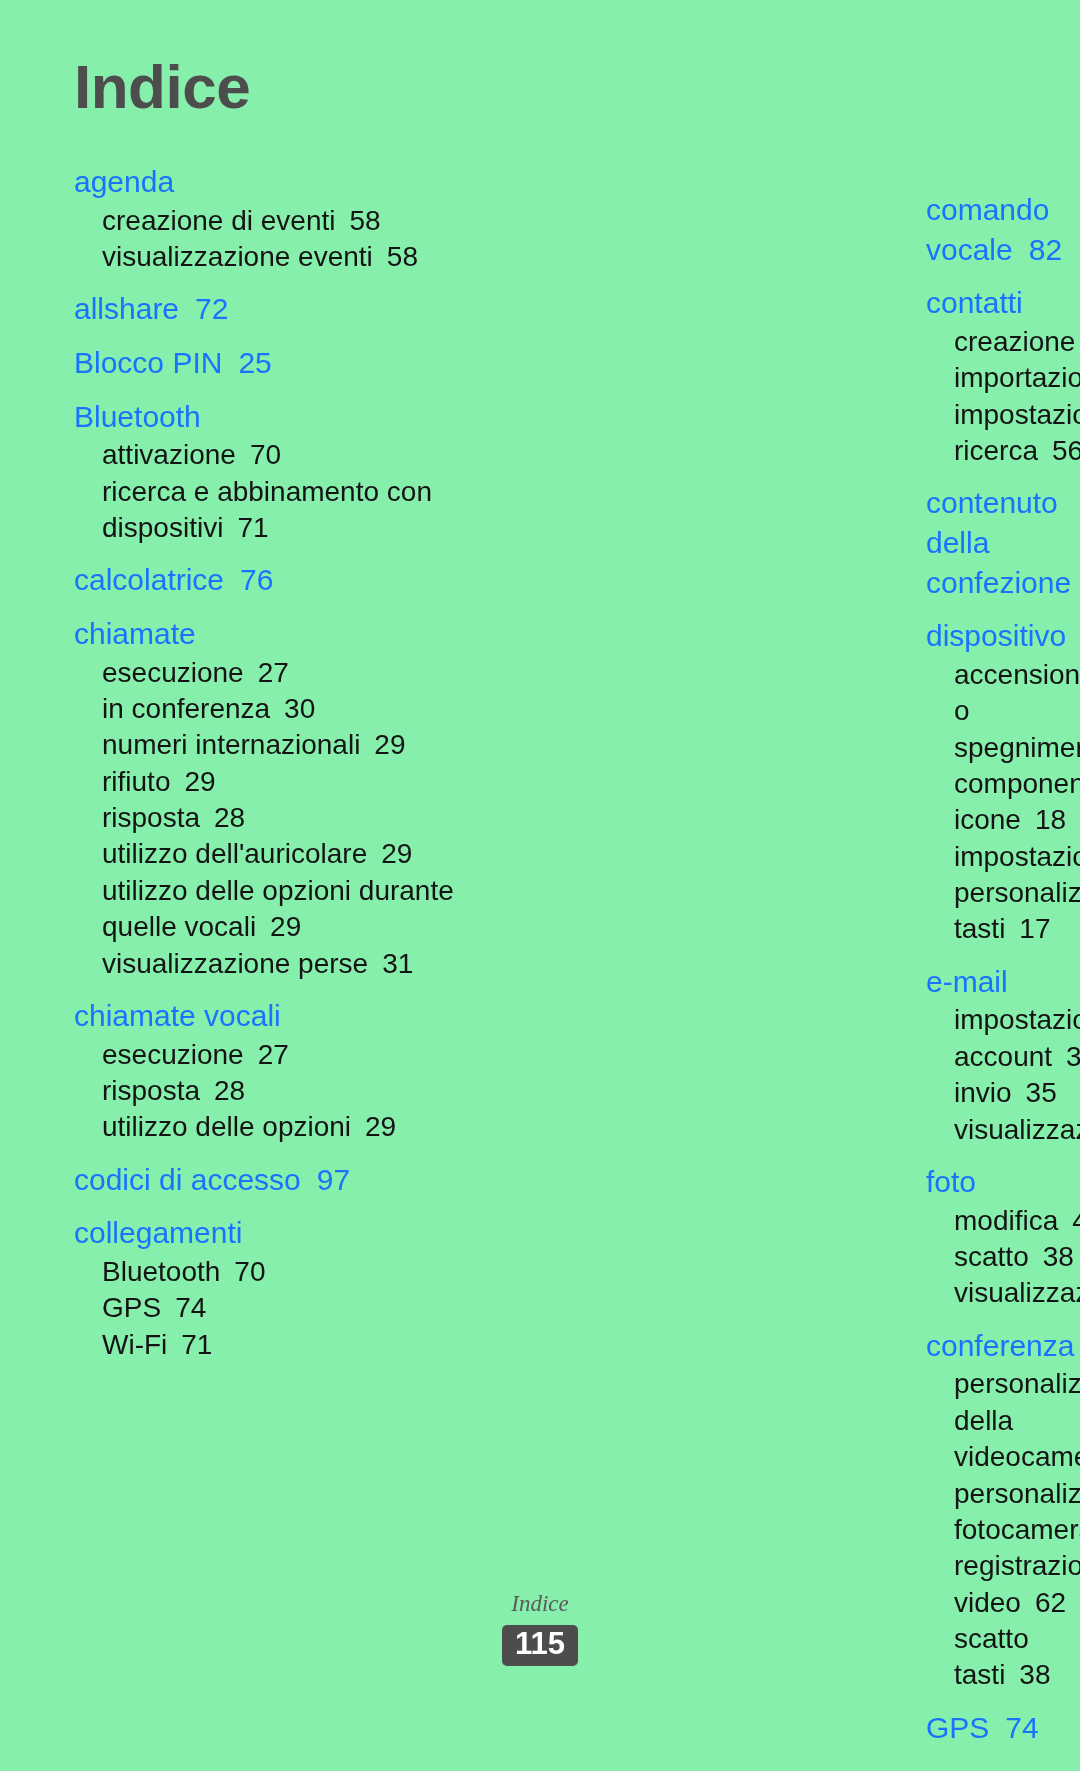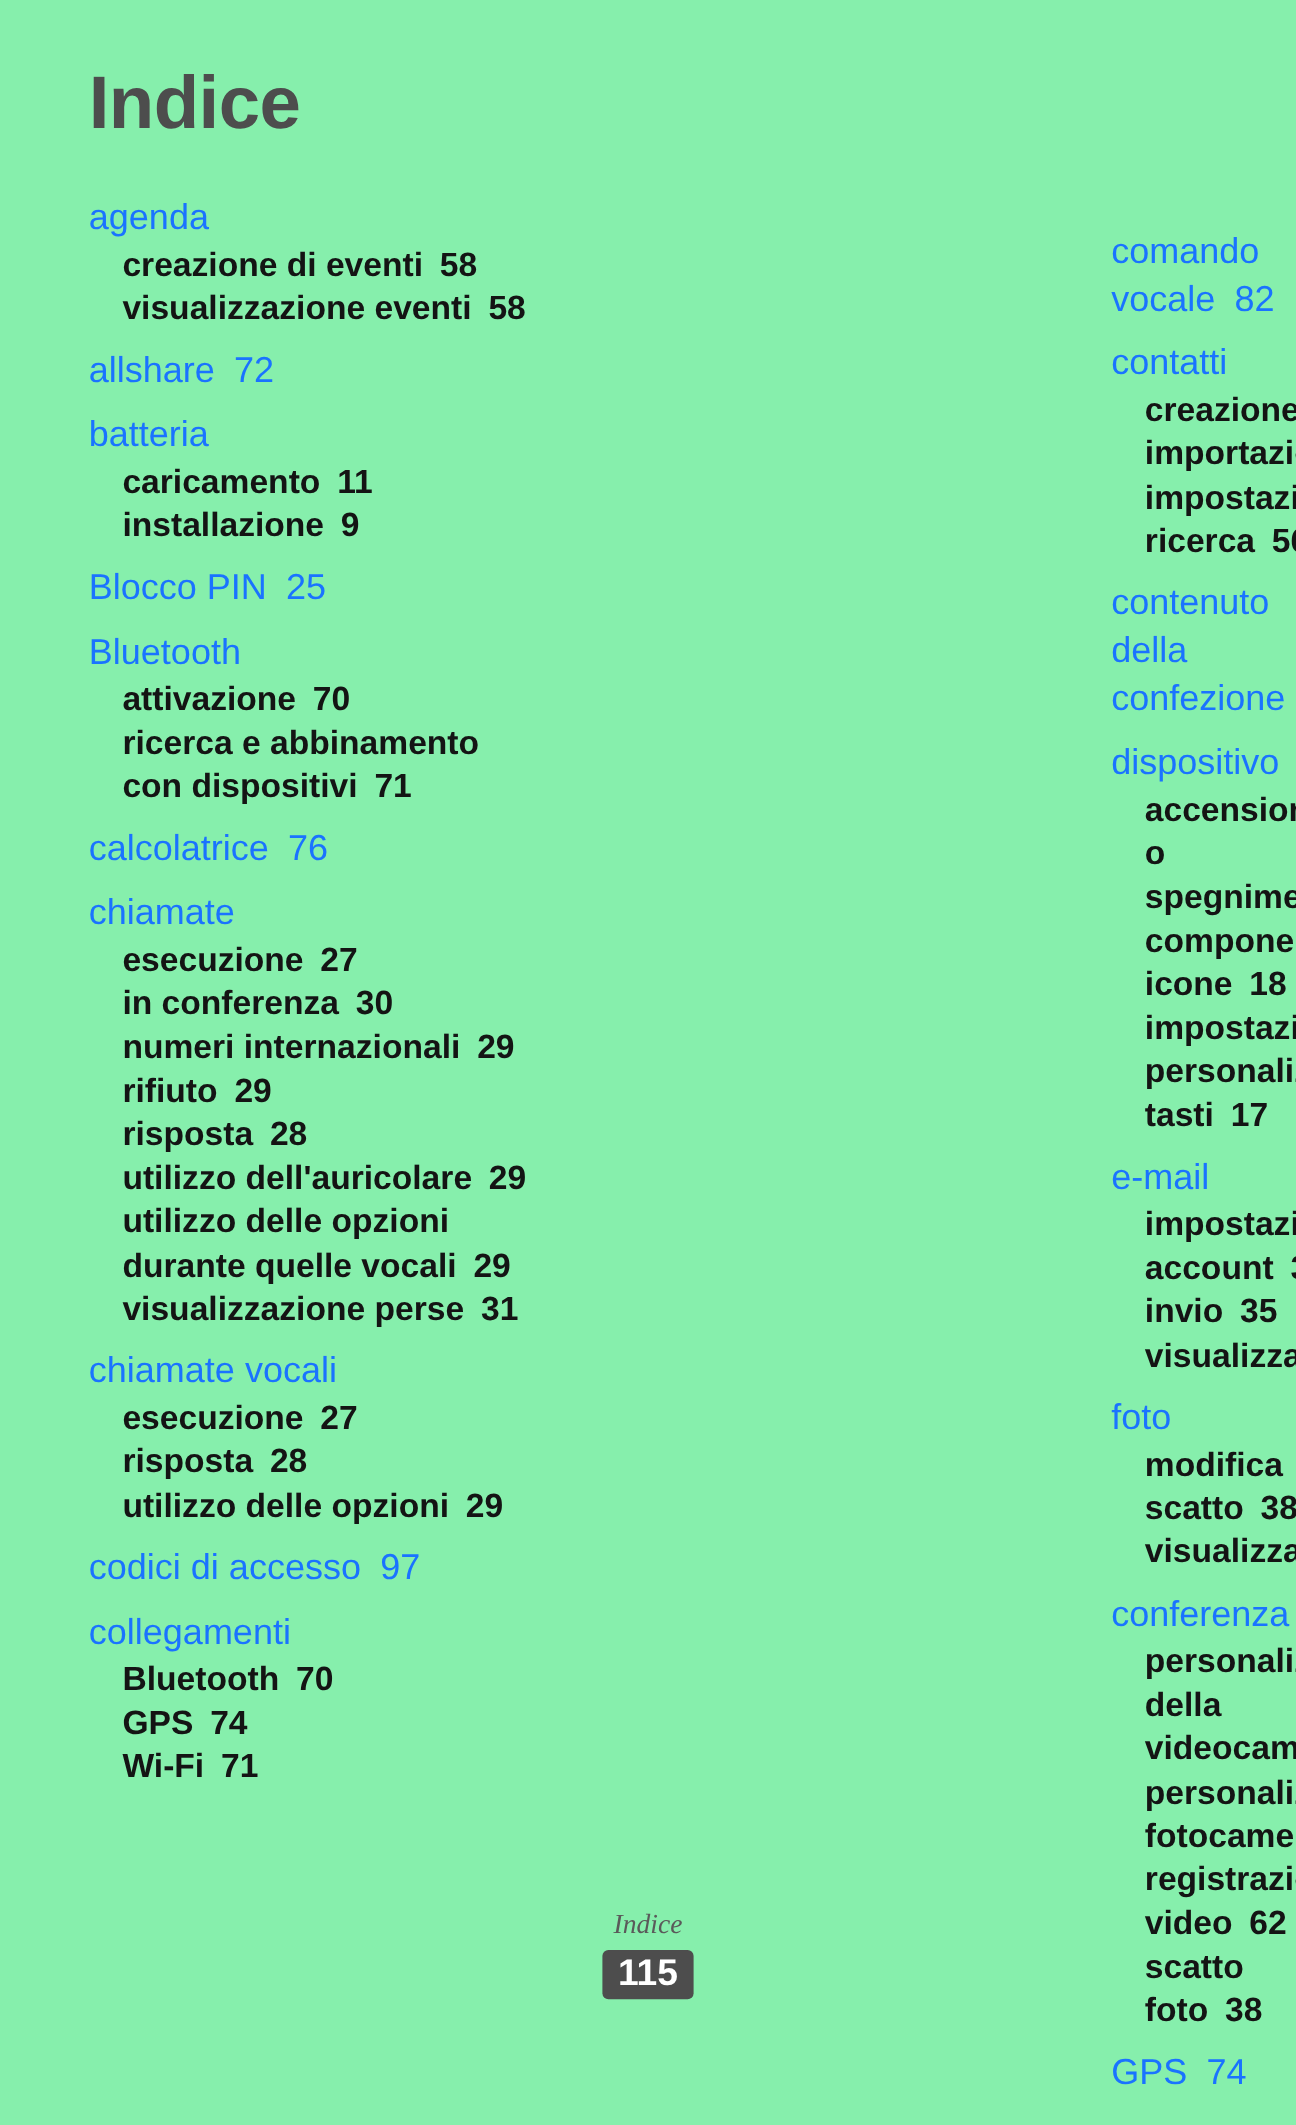--- a/index.html
+++ b/index.html
@@ -56,21 +56,20 @@
     color: #1a73ff;
     font-size: 30px;
     line-height: 1.32;
     white-space: pre-wrap;
   }
   .heading .pg {
     padding-left: 16px;
   }
   .subs {
     margin-top: 1px;
-    font-weight: bold;
   }
   .sub {
     color: #141414;
     font-size: 28px;
     line-height: 1.30;
     padding-left: 28px;
     white-space: pre-wrap;
   }
   .sub .pg {
     padding-left: 14px;
@@ -114,27 +113,20 @@
           <div class="heading"><span>agenda</span></div>
           <div class="subs">
             <div class="sub"><span>creazione di eventi</span><span class="pg">58</span></div>
             <div class="sub"><span>visualizzazione eventi</span><span class="pg">58</span></div>
           </div>
         </div>
         <div class="entry">
           <div class="heading"><span>allshare</span><span class="pg">72</span></div>
         </div>
         <div class="entry">
-          <div class="heading"><span>batteria</span></div>
-          <div class="subs">
-            <div class="sub"><span>caricamento</span><span class="pg">11</span></div>
-            <div class="sub"><span>installazione</span><span class="pg">9</span></div>
-          </div>
-        </div>
-        <div class="entry">
           <div class="heading"><span>Blocco PIN</span><span class="pg">25</span></div>
         </div>
         <div class="entry">
           <div class="heading"><span>Bluetooth</span></div>
           <div class="subs">
             <div class="sub"><span>attivazione</span><span class="pg">70</span></div>
             <div class="sub"><span>ricerca e abbinamento con dispositivi</span><span class="pg">71</span></div>
           </div>
         </div>
         <div class="entry">
@@ -215,21 +207,21 @@
             <div class="sub"><span>scatto</span><span class="pg">38</span></div>
             <div class="sub"><span>visualizzazione</span></div>
           </div>
         </div>
         <div class="entry">
           <div class="heading"><span>conferenza</span></div>
           <div class="subs">
             <div class="sub"><span>personalizzazione della videocamera</span></div>
             <div class="sub"><span>personalizzazione fotocamera</span></div>
             <div class="sub"><span>registrazione video</span><span class="pg">62</span></div>
-            <div class="sub"><span>scatto foto</span><span class="pg">38</span></div>
+            <div class="sub"><span>scatto tasti</span><span class="pg">38</span></div>
           </div>
         </div>
         <div class="entry">
           <div class="heading"><span>GPS</span><span class="pg">74</span></div>
         </div>
       </div>
   </div>
 
   <div class="footer">
     <div class="footer-label">Indice</div>

